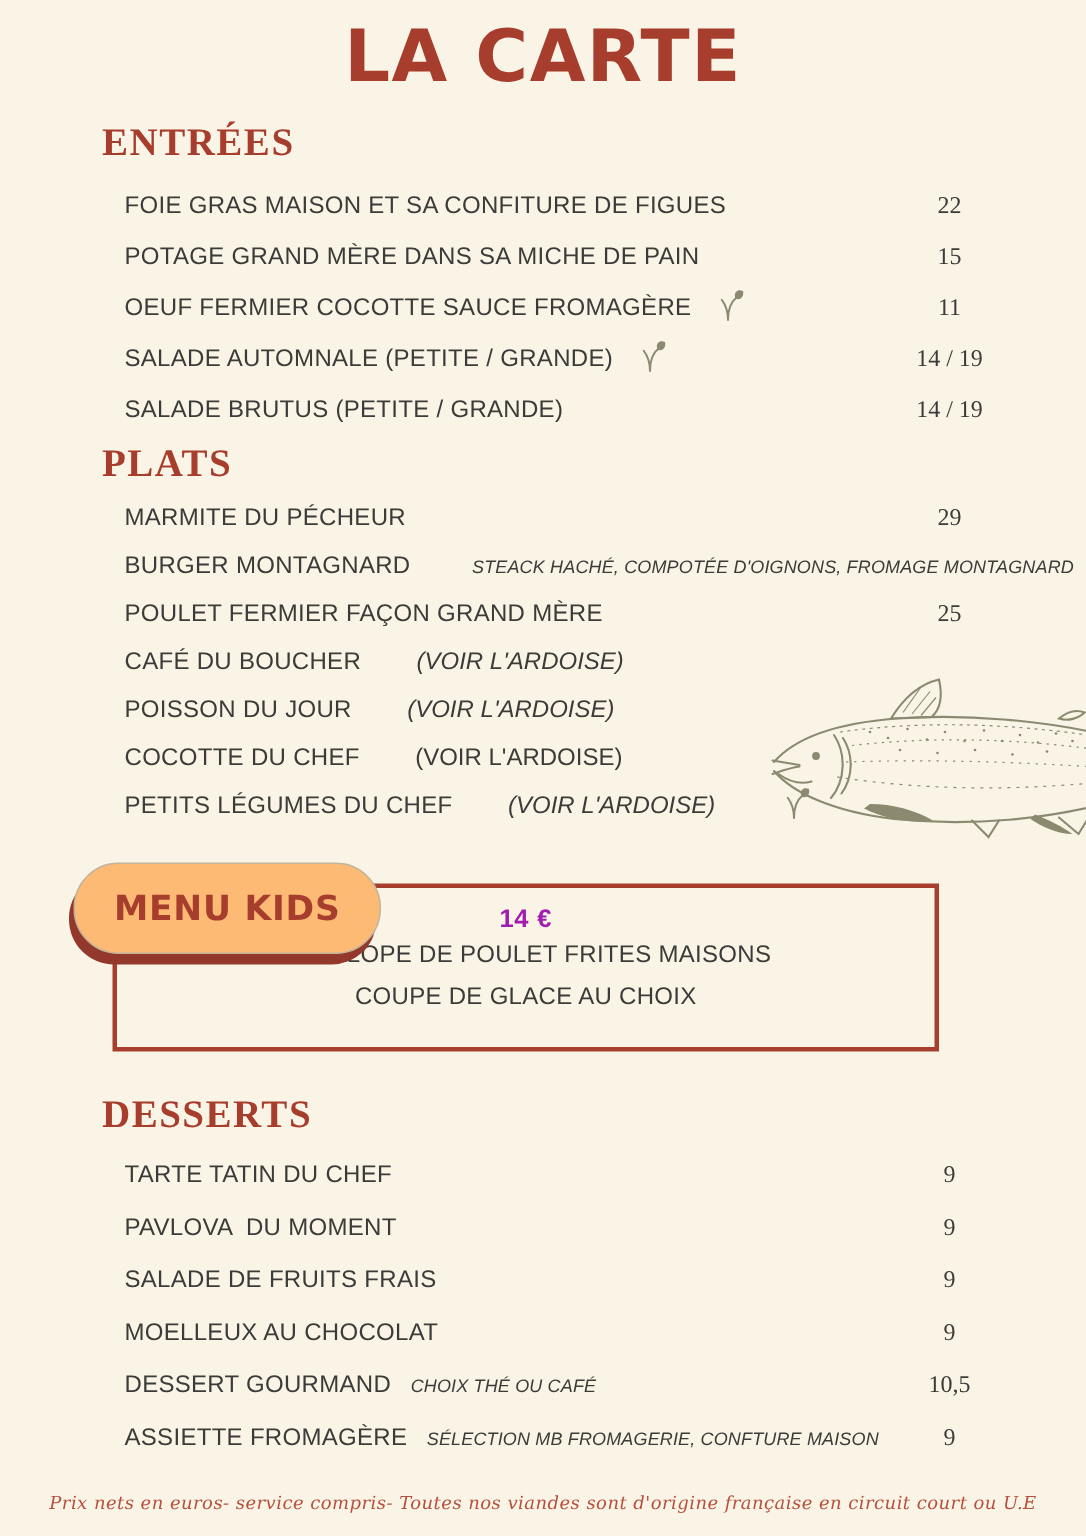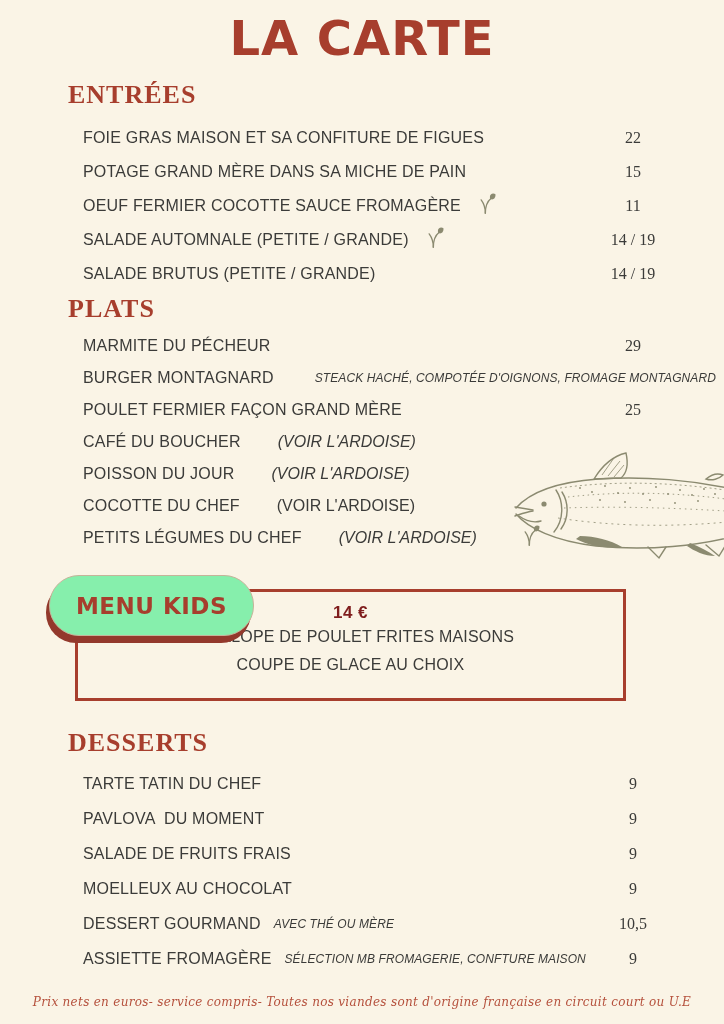--- a/index.html
+++ b/index.html
@@ -32,25 +32,25 @@
   .detail{font-size:12px; font-style:italic; margin-left:13px; white-space:nowrap; letter-spacing:.1px;}
   .note{font-size:16px; margin-left:9px; white-space:pre;}
   .note.italic{font-style:italic;}
   .spacer{flex:1;}
   .price{width:88px; text-align:center; font-size:16px; white-space:nowrap;font-family:Liberation Serif, serif;}
   .leaf{margin-left:16px; flex:none; display:inline-block;}
   .kids-box{
     position:absolute; left:75px; top:589px; width:551px; height:112px;
     border:3px solid #A73E2D; box-sizing:border-box; text-align:center;
   }
-  .kids-price{color:#7f1d1d; font-weight:bold; font-size:17px; margin-top:11px; letter-spacing:.5px;}
+  .kids-price{color:#a21caf; font-weight:bold; font-size:17px; margin-top:11px; letter-spacing:.5px;}
   .kids-line{font-size:16px; line-height:28px; letter-spacing:.2px;}
   .kids-pill{
     position:absolute; left:49px; top:575px; width:203px; height:59px;
-    background:#86efac; border:1px solid #C5B49A; border-radius:30px;
+    background:#fdba74; border:1px solid #C5B49A; border-radius:30px;
     box-shadow:-3px 7px 0 0 #93392C; z-index:2;
     display:flex; align-items:center; justify-content:center;
   }
   .kids-pill span{
     font-family:"DejaVu Sans", sans-serif; font-weight:bold; font-size:23px;
     color:#A73E2D; letter-spacing:.5px;
   }
   .fish{position:absolute; left:510px; top:448px; width:240px; height:112px;}
   .footer{
     position:absolute; top:995px; left:0; width:100%; text-align:center;
@@ -227,21 +227,21 @@
       <span class="spacer"></span>
       <span class="price">9</span>
     </div>
     <div class="row">
       <span class="name">MOELLEUX AU CHOCOLAT</span>
       <span class="spacer"></span>
       <span class="price">9</span>
     </div>
     <div class="row">
       <span class="name">DESSERT GOURMAND</span>
-      <span class="detail">AVEC THÉ OU MÈRE</span>
+      <span class="detail">CHOIX THÉ OU CAFÉ</span>
       <span class="spacer"></span>
       <span class="price">10,5</span>
     </div>
     <div class="row">
       <span class="name">ASSIETTE FROMAGÈRE</span>
       <span class="detail">SÉLECTION MB FROMAGERIE, CONFTURE MAISON</span>
       <span class="spacer"></span>
       <span class="price">9</span>
     </div>
   </div>

